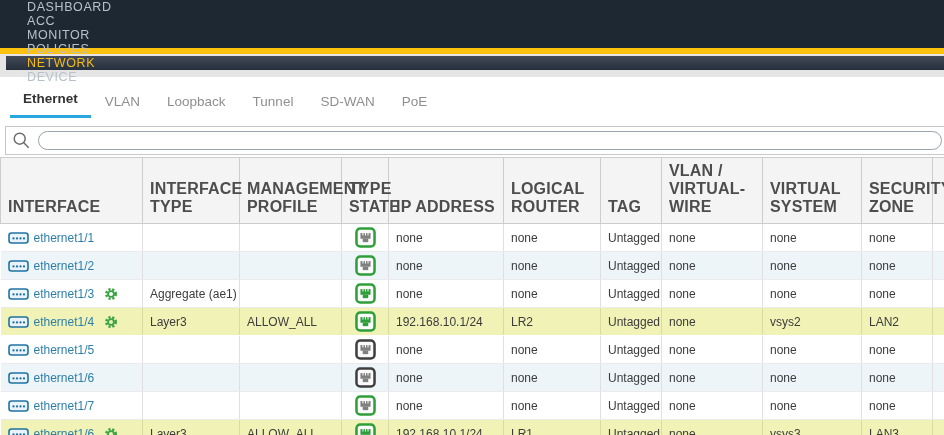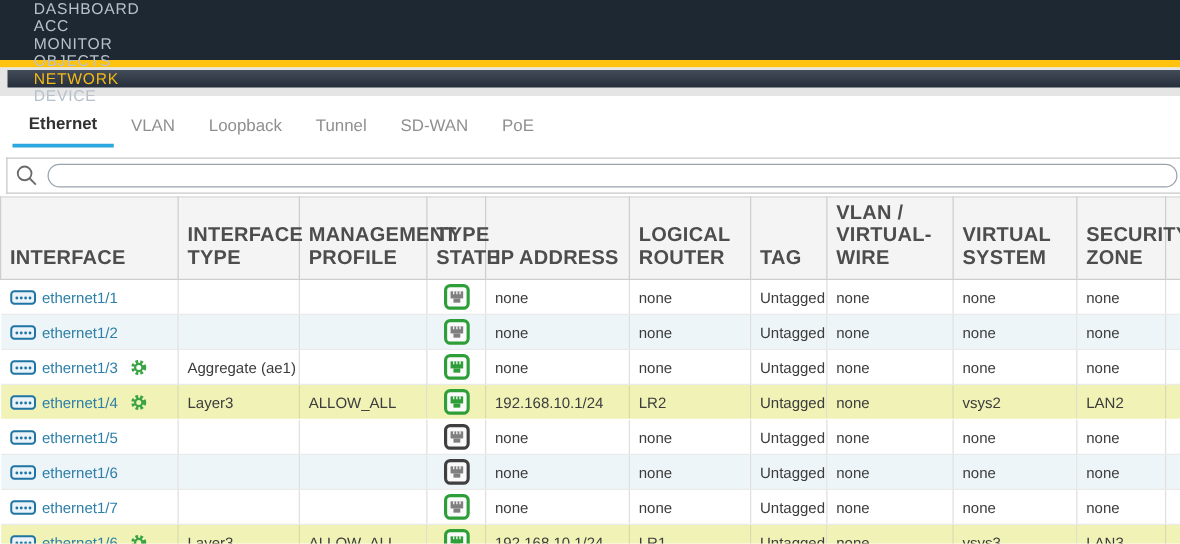--- a/index.html
+++ b/index.html
@@ -14,21 +14,21 @@
     color:var(--nav-text);font-size:12.5px;letter-spacing:.6px;
     display:flex;align-items:center;padding:0 21px;cursor:pointer;white-space:nowrap;
   }
   .nav-item.active{
     background:linear-gradient(180deg,var(--nav-active-bg-top),var(--nav-active-bg-bottom));
     color:var(--nav-active-text);font-weight:normal;
   }
   .accent-bar{height:6px;background:var(--accent-bar);}
   .gray-band{height:23px;background:var(--gray-band);}
   
-  .subtab-bar{display:flex;align-items:center;padding:10px 0 0 10px;background:#fff;}
+  .subtab-bar{display:flex;align-items:flex-end;padding:10px 0 0 10px;background:#fff;}
   .subtab{font-size:13.5px;color:var(--subtab-text);padding:4px 13px 9px;cursor:pointer;white-space:nowrap;}
   .subtab.active{color:var(--subtab-active-text);font-weight:600;border-bottom:3px solid var(--subtab-underline);}
   .subtab-divider{width:1px;background:#d6d6d6;margin:6px 0 12px;}
   
   .search-section{margin-top:8px;padding-left:5px;}
   .search-box{border:1px solid #c8c8c8;border-right:none;height:29px;display:flex;align-items:center;padding-left:6px;}
   .search-icon{display:flex;align-items:center;}
   .search-input{
     flex:1;height:19px;border:1px solid #99a3ac;border-radius:10px;margin:0 2px 0 7px;
     outline:none;font-size:12px;padding:0 9px;color:#333;background:#fff;
@@ -58,21 +58,21 @@
   .partial-row{height:6px;width:944px;background:var(--row-highlight);border-top:2px solid #fff;}
 </style>
 </head>
 <body>
 
 <div class="screen">
   <div class="top-nav">
       <div class="nav-item">DASHBOARD</div>
       <div class="nav-item">ACC</div>
       <div class="nav-item">MONITOR</div>
-      <div class="nav-item">OBJECTS</div>
+      <div class="nav-item">POLICIES</div>
       <div class="nav-item active">NETWORK</div>
       <div class="nav-item">DEVICE</div>
     </div>
   <div class="accent-bar"></div>
   <div class="gray-band"></div>
   <div class="subtab-bar">
       <div class="subtab active">Ethernet</div>
       <div class="subtab-divider"></div>
       <div class="subtab">VLAN</div>
       <div class="subtab-divider"></div>

